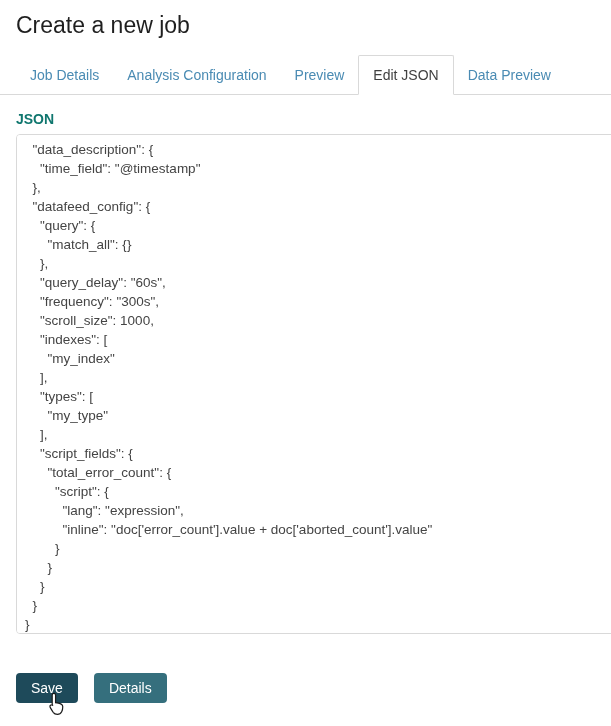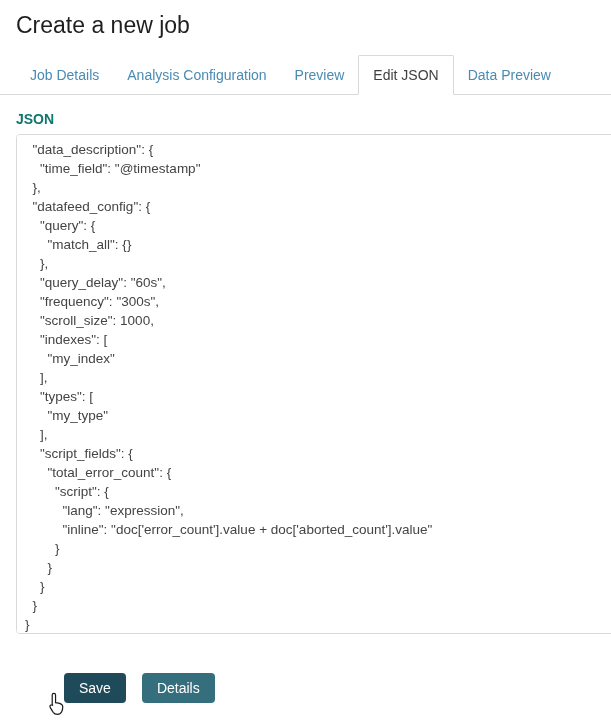--- a/index.html
+++ b/index.html
@@ -69,21 +69,20 @@
     outline: none;
     white-space: pre;
     overflow: auto;
   }
   .actions {
     position: absolute;
     left: 16px;
     top: 673px;
     display: flex;
     gap: 16px;
-    margin-left: 48px;
   }
   .btn {
     font-family: inherit;
     font-size: 14px;
     color: #ffffff;
     border: none;
     border-radius: 4px;
     padding: 7px 15px;
     cursor: pointer;
   }

